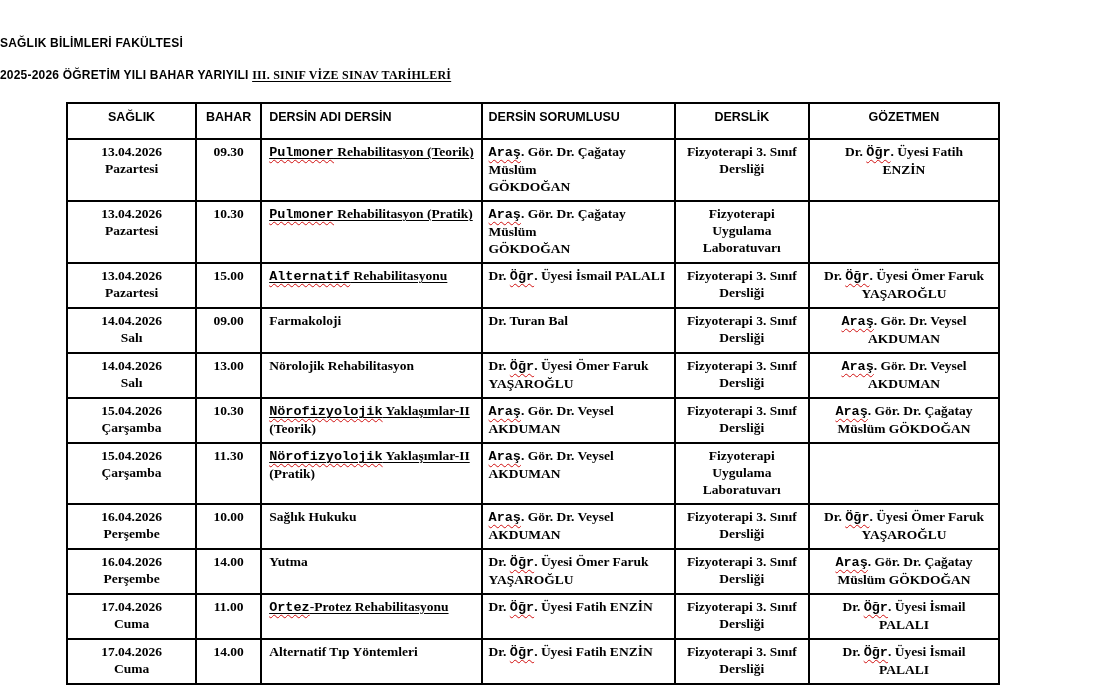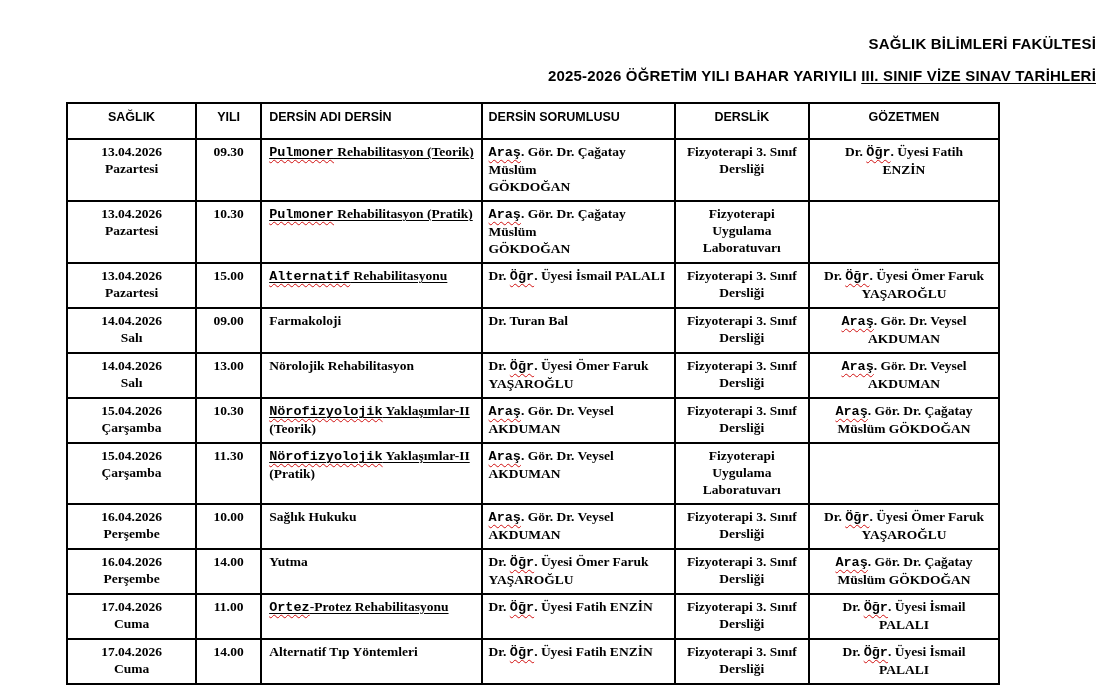--- a/index.html
+++ b/index.html
@@ -1,21 +1,21 @@
 <!DOCTYPE html>
 <html><head>
 <meta charset="utf-8">
 <style>
   html,body{margin:0;padding:0;background:#ffffff;}
   body{width:1096px;height:685px;overflow:hidden;color:#000;}
   .page{width:1096px;height:685px;background:#fff;box-sizing:border-box;padding-top:36px;}
-  .titles{text-align:right;font-family:"Liberation Sans",sans-serif;font-weight:bold;
-          font-size:15px;letter-spacing:.2px;}
+  .titles{text-align:left;font-family:"Liberation Sans",sans-serif;font-weight:bold;
+          font-size:12px;letter-spacing:.2px;}
   .title-line{margin:0 0 17px 0;line-height:15px;}
-  .title-u{text-decoration:underline;text-underline-offset:2px;}
+  .title-u{text-decoration:underline;text-underline-offset:2px;font-family:Liberation Serif, serif;}
   table.exam{border-collapse:collapse;table-layout:fixed;margin:19px 0 0 66px;width:934px;}
   table.exam td, table.exam th{border:2px solid #000;vertical-align:top;box-sizing:border-box;
           padding:3px 5px 5px 5px;overflow:hidden;}
   th{font-family:"Liberation Sans",sans-serif;font-weight:bold;font-size:12.5px;
      text-align:center;height:36px;padding-top:6px !important;}
   td{font-family:"Liberation Serif",serif;font-weight:bold;font-size:13.5px;line-height:17px;
      height:41px;}
   .c-tarih{width:123px;text-align:center;}
   .c-saat{width:62px;text-align:center;}
   .c-ders{width:210px;text-align:left;padding-left:7px !important;}
@@ -33,21 +33,21 @@
 <div class="page">
   <div class="titles">
     <p class="title-line">SAĞLIK BİLİMLERİ FAKÜLTESİ</p>
     <p class="title-line"><span>2025-2026 ÖĞRETİM YILI BAHAR YARIYILI </span><span class="title-u">III. SINIF VİZE SINAV TARİHLERİ</span></p>
   </div>
 
   <table class="exam">
     <thead>
       <tr>
         <th class="c-tarih">SAĞLIK</th>
-        <th class="c-saat">YILI</th>
+        <th class="c-saat">BAHAR</th>
         <th class="c-ders">DERSİN ADI DERSİN</th>
         <th class="c-sorumlu">DERSİN SORUMLUSU</th>
         <th class="c-derslik">DERSLİK</th>
         <th class="c-gozetmen">GÖZETMEN</th>
       </tr>
     </thead>
     <tbody>
         <tr>
     <td class="c-tarih">
             <div>13.04.2026</div>

